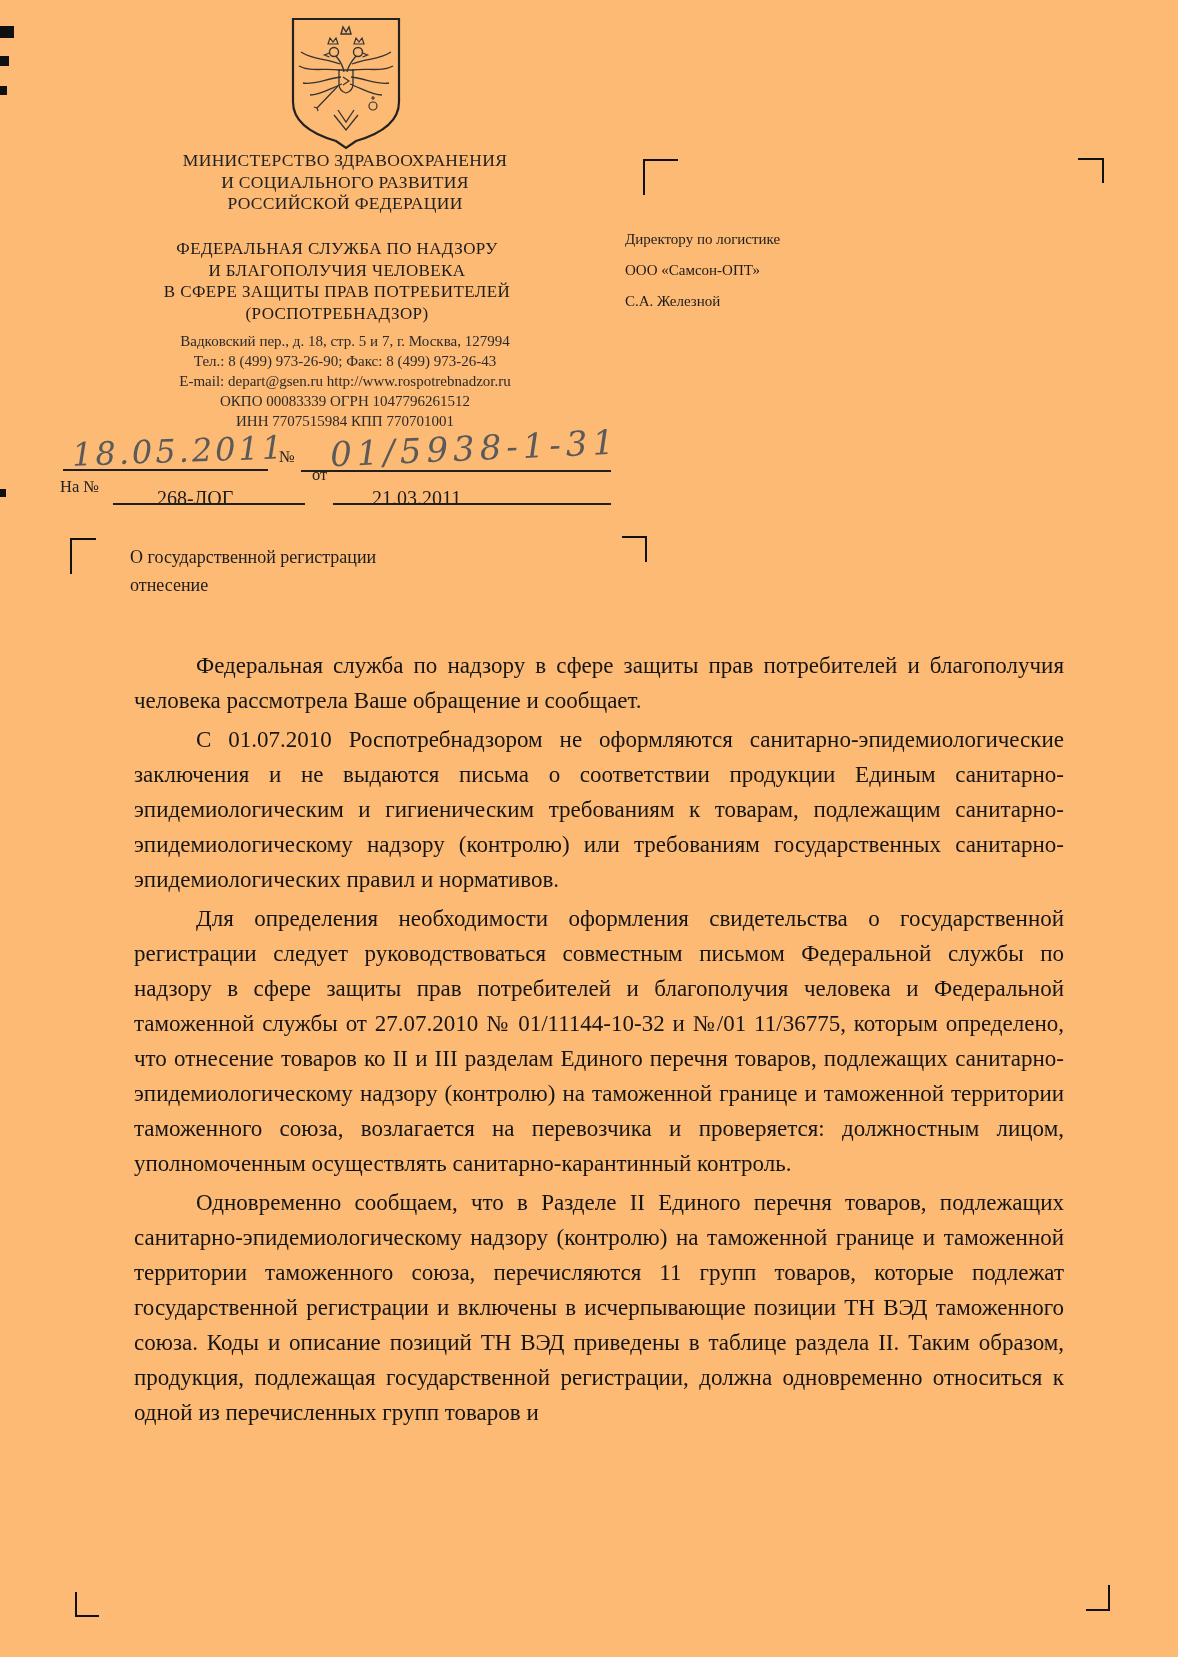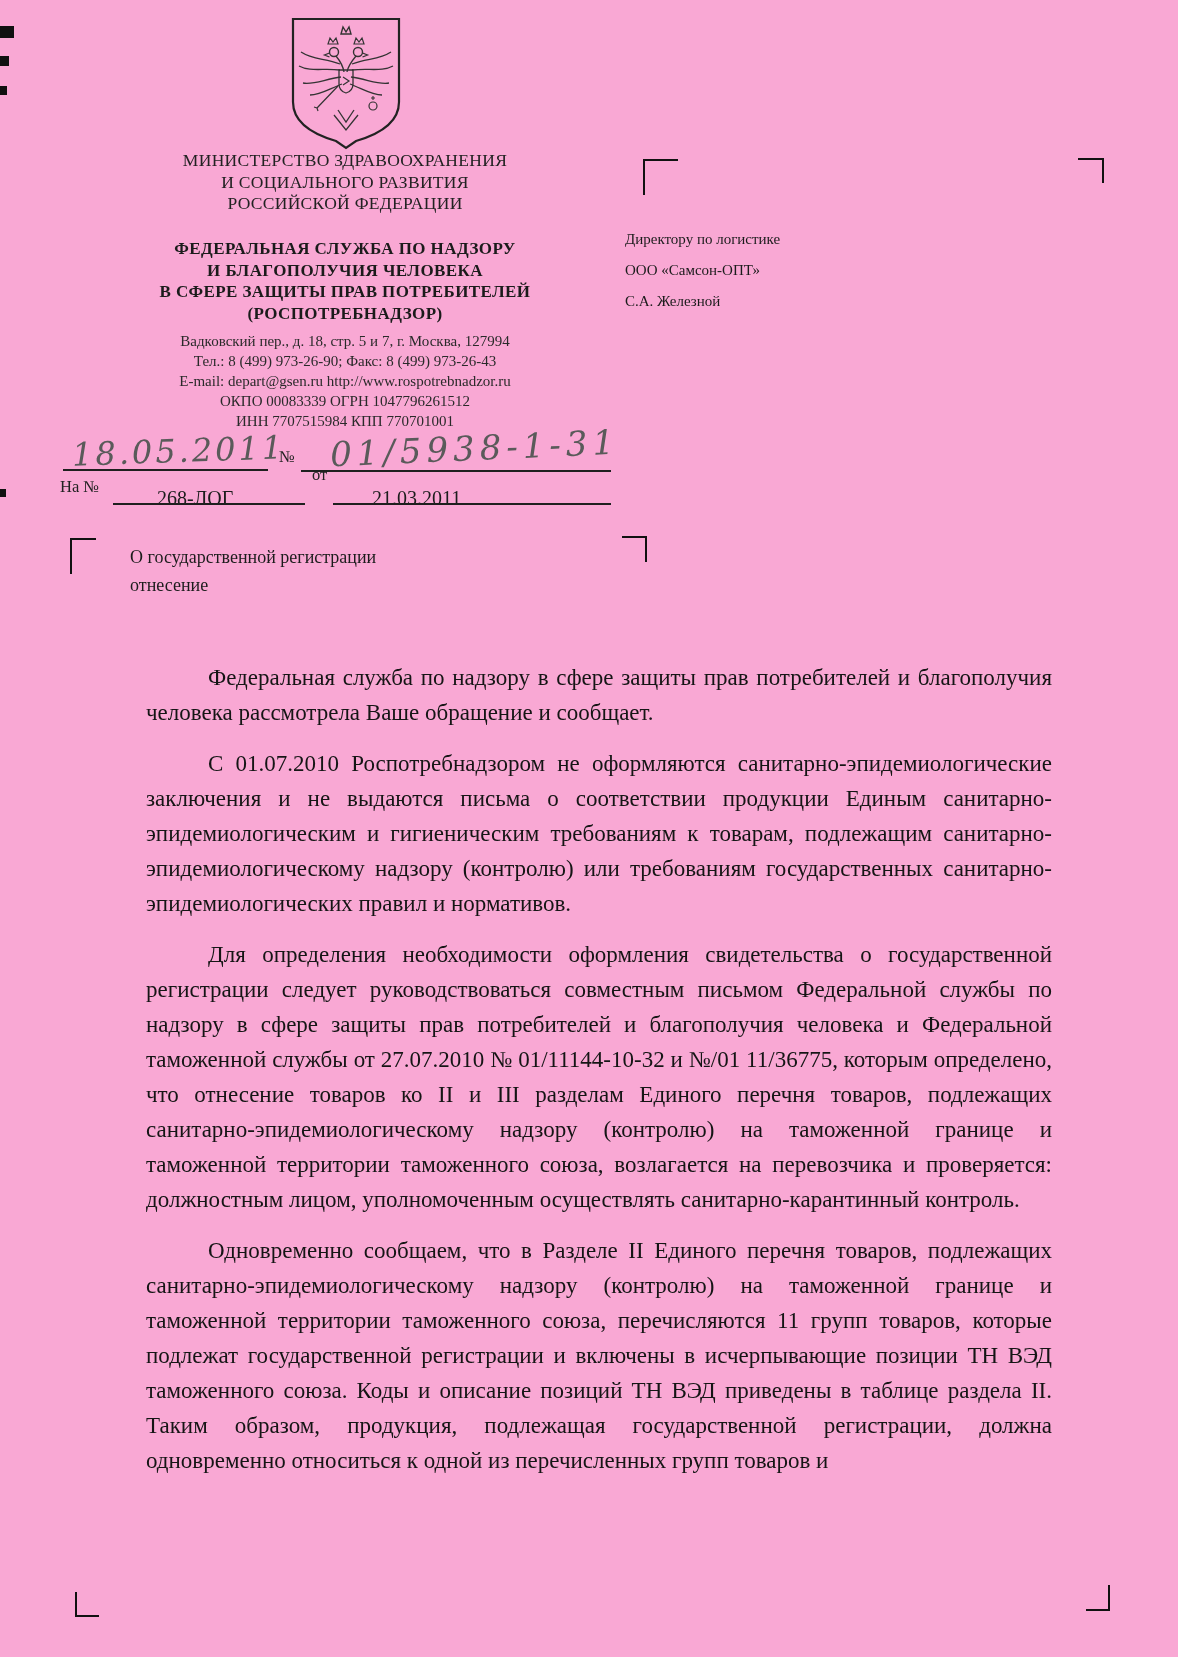--- a/index.html
+++ b/index.html
@@ -1,35 +1,35 @@
 <!DOCTYPE html>
 <html><head>
 <meta charset="utf-8">
 <style>
   html,body{margin:0;padding:0;}
   body{background:#e8e8e6;font-family:"Liberation Serif", serif;}
   #page{
     position:relative;
     width:1178px;height:1657px;
-    background:#f9a8d4;
+    background:#fdba74;
     overflow:hidden;
     color:#1a1a1a;
   }
   .abs{position:absolute;}
   .center{text-align:center;}
 
   
   .ministry{
     left:110px;top:150px;width:470px;
     font-size:17.5px;line-height:21.5px;letter-spacing:.3px;
     color:#222;
   }
   .service{
-    left:100px;top:238px;width:490px;
-    font-weight:bold;font-size:17px;line-height:21.5px;letter-spacing:.4px;
+    left:92px;top:238px;width:490px;
+    font-weight:normal;font-size:17px;line-height:21.5px;letter-spacing:.4px;
     color:#1b1b1b;
   }
   .contact{
     left:100px;top:331px;width:490px;
     font-size:15px;line-height:20px;color:#2a2a2a;
   }
 
   
   .addressee{
     left:625px;top:224px;width:420px;
@@ -48,21 +48,21 @@
   
   .subject{
     left:130px;top:543px;width:420px;
     font-size:18px;line-height:28px;color:#1c1c1c;
   }
   .body-text{
     left:130px;top:644px;width:938px;
     font-size:23px;line-height:35px;
     text-align:justify;color:#151515;
   }
-  .body-text p{margin:16px;text-indent:62px;}
+  .body-text p{margin:4px;text-indent:62px;}
 
   
   .mark{background:#111;}
 
   
   .artifact{background:#101010;}
 
   .emblem-box{left:283px;top:12px;width:126px;height:138px;}
 </style>
 </head>

